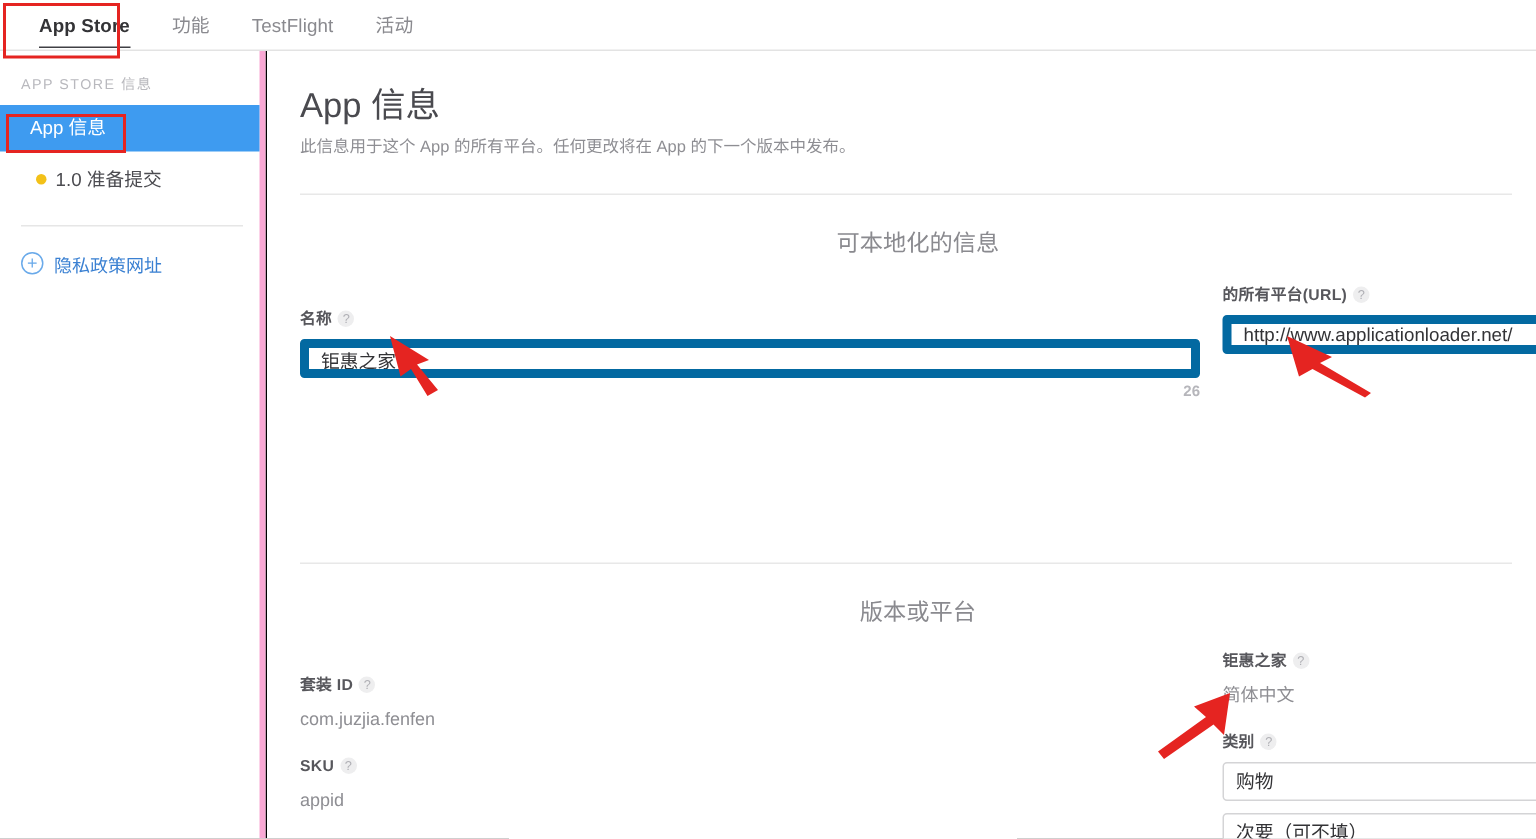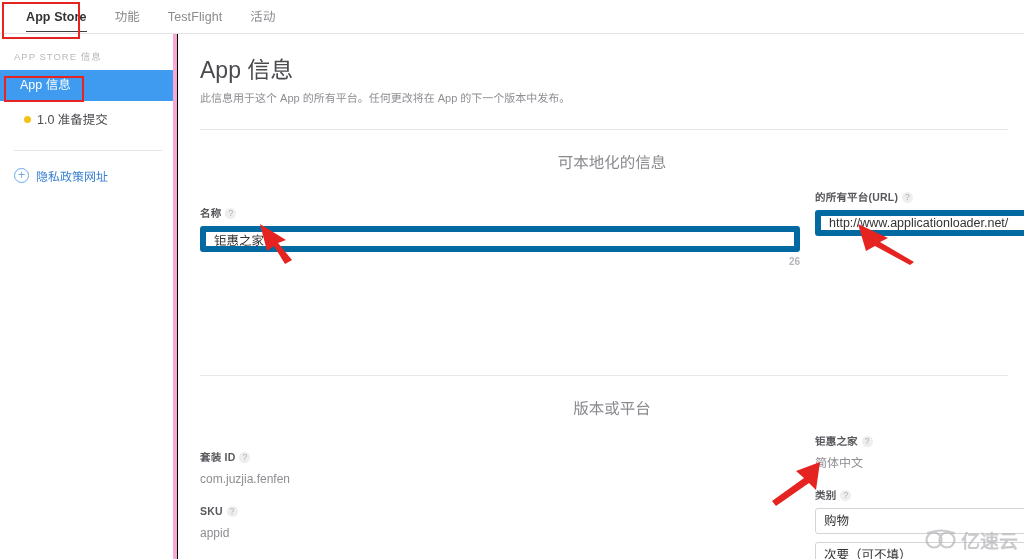--- a/index.html
+++ b/index.html
@@ -398,22 +398,14 @@
   </svg>
 
   <svg class="arrow" style="left:852px;top:218px" width="84" height="48" viewBox="0 0 84 48">
     <path d="M6 6 L36 20 L28 24 L62 44 L58 47 L23 28 L14 33 Z" fill="#e52421"></path>
   </svg>
 
   <svg class="arrow" style="left:746px;top:458px" width="82" height="52" viewBox="0 0 82 52">
     <path d="M74 4 L70 32 L63 25 L30 48 L26 43 L58 20 L50 13 Z" fill="#e52421"></path>
   </svg>
 
-  <div class="watermark">
-    <svg width="34" height="22" viewBox="0 0 34 22">
-      <circle cx="10" cy="11" r="7.5" fill="none" stroke="#b6b6bb" stroke-width="2.2"></circle>
-      <circle cx="23" cy="11" r="7.5" fill="none" stroke="#b6b6bb" stroke-width="2.2"></circle>
-      <path d="M4 4 Q17 -1 30 4" fill="none" stroke="#b6b6bb" stroke-width="2.2" stroke-linecap="round"></path>
-    </svg>
-    <span class="wm-text">亿速云</span>
-  </div>
 
 </div>
 
 </body></html>

